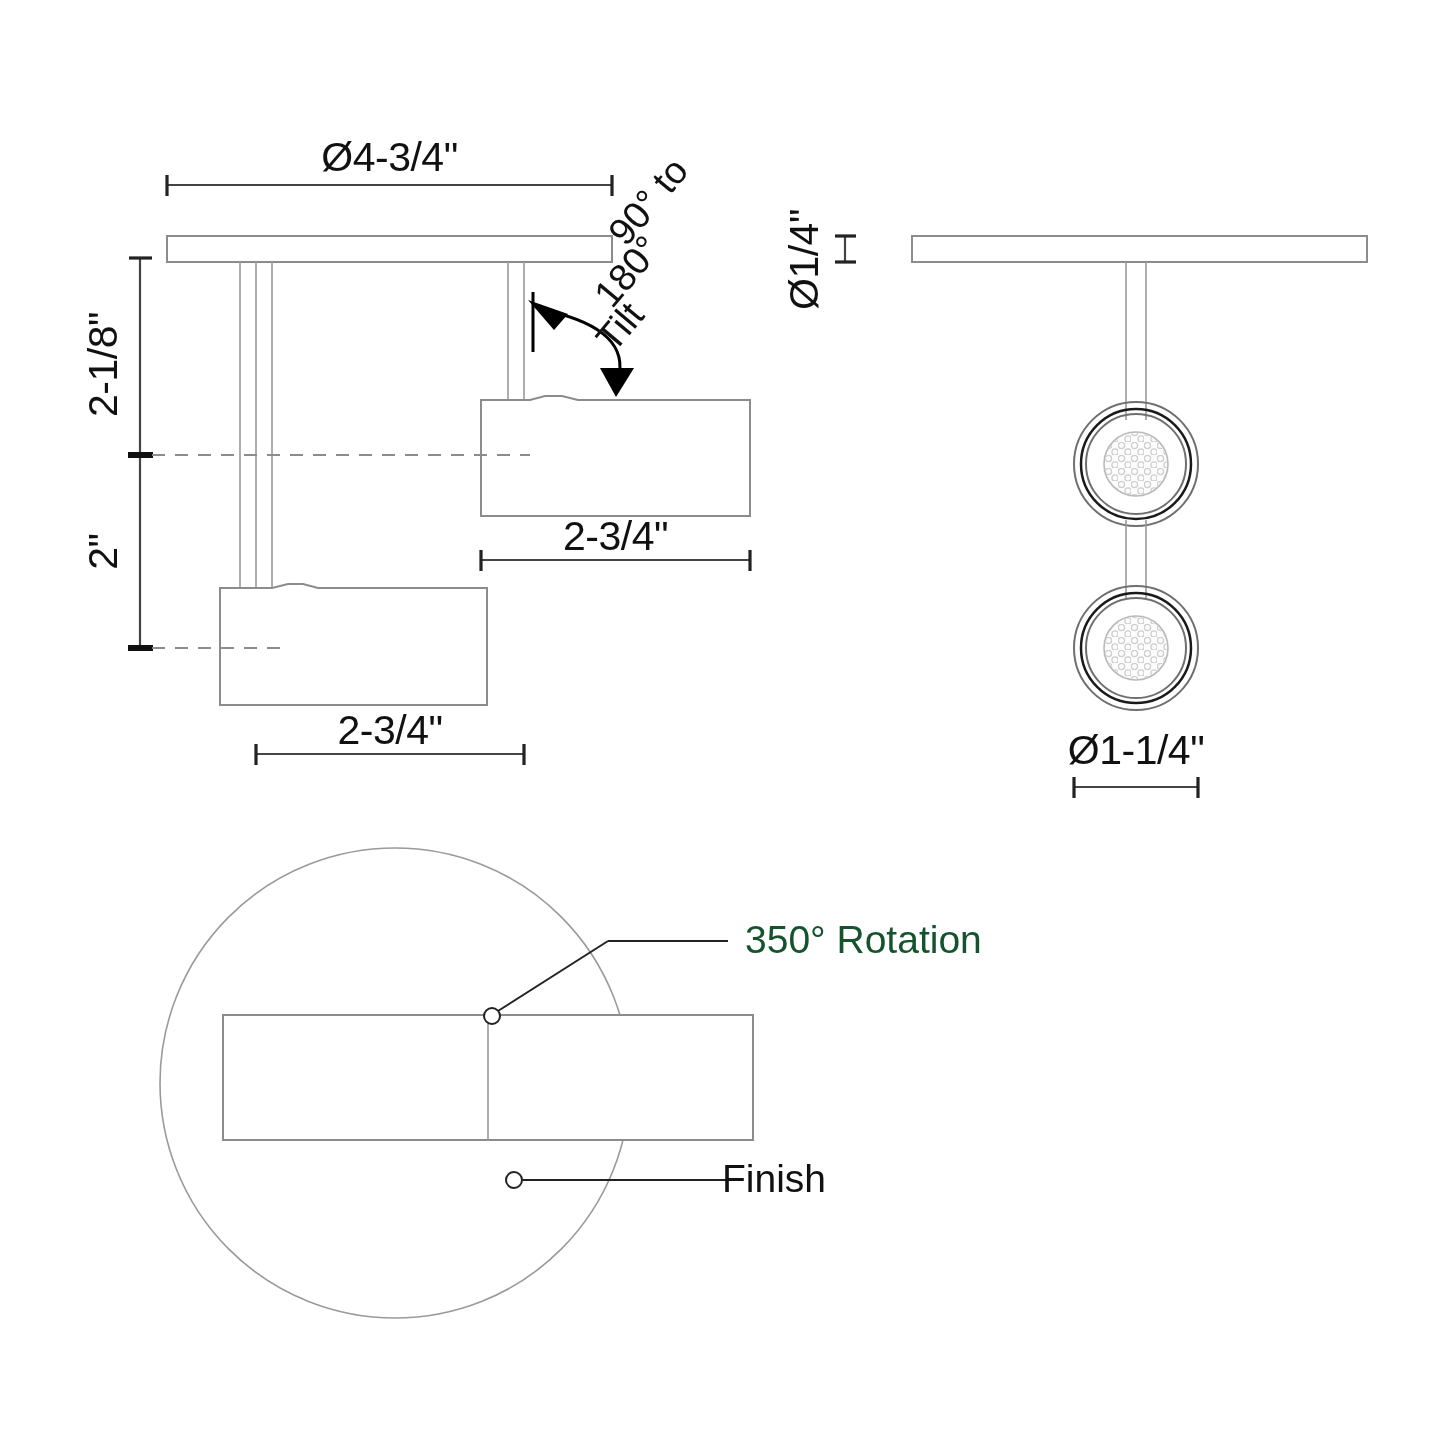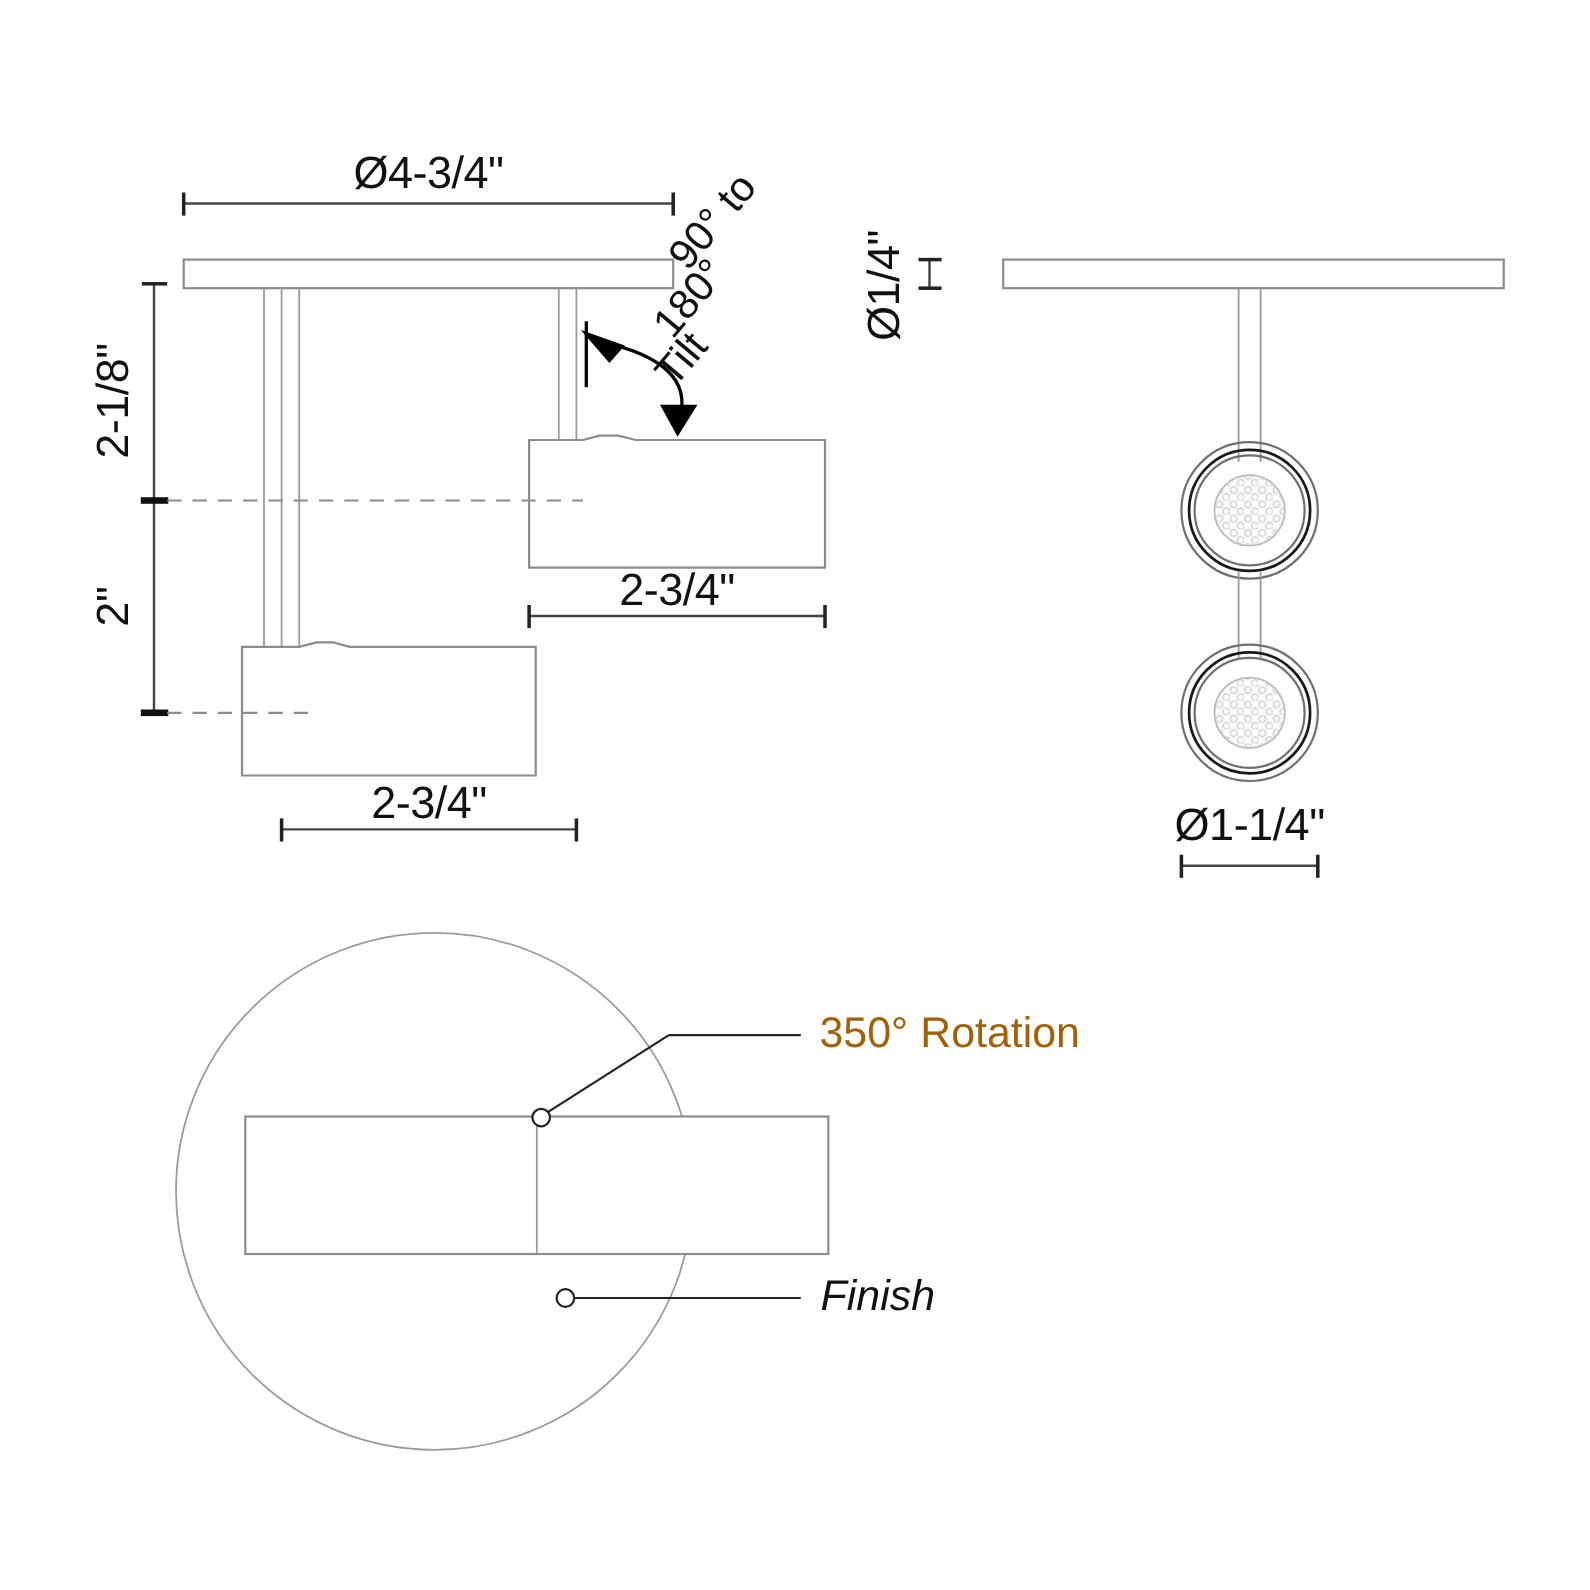--- a/index.html
+++ b/index.html
@@ -289,20 +289,20 @@
   <div style="position:absolute; left:714px; top:236px; width:180px; text-align:center;
               transform:rotate(-90deg); transform-origin:center center;">
     <span class="dim-text" style="font-size:41px; color:#111111;">Ø1/4"</span>
   </div>
 
   <div style="position:absolute; left:1009px; top:727px; width:254px; text-align:center;">
     <span class="dim-text" style="font-size:41px; color:#111111;">Ø1-1/4"</span>
   </div>
 
   <div style="position:absolute; left:745px; top:918px; white-space:nowrap;">
-    <span class="note-text" style="color:#a16207;">350° Rotation</span>
-  </div>
-
-  <div style="position:absolute; left:746px; top:1157px; white-space:nowrap;font-style:italic;">
+    <span class="note-text" style="color:#14532d;">350° Rotation</span>
+  </div>
+
+  <div style="position:absolute; left:722px; top:1157px; white-space:nowrap;">
     <span class="note-text" style="color:#111111;">Finish</span>
   </div>
 
 </div>
 
 </body></html>

